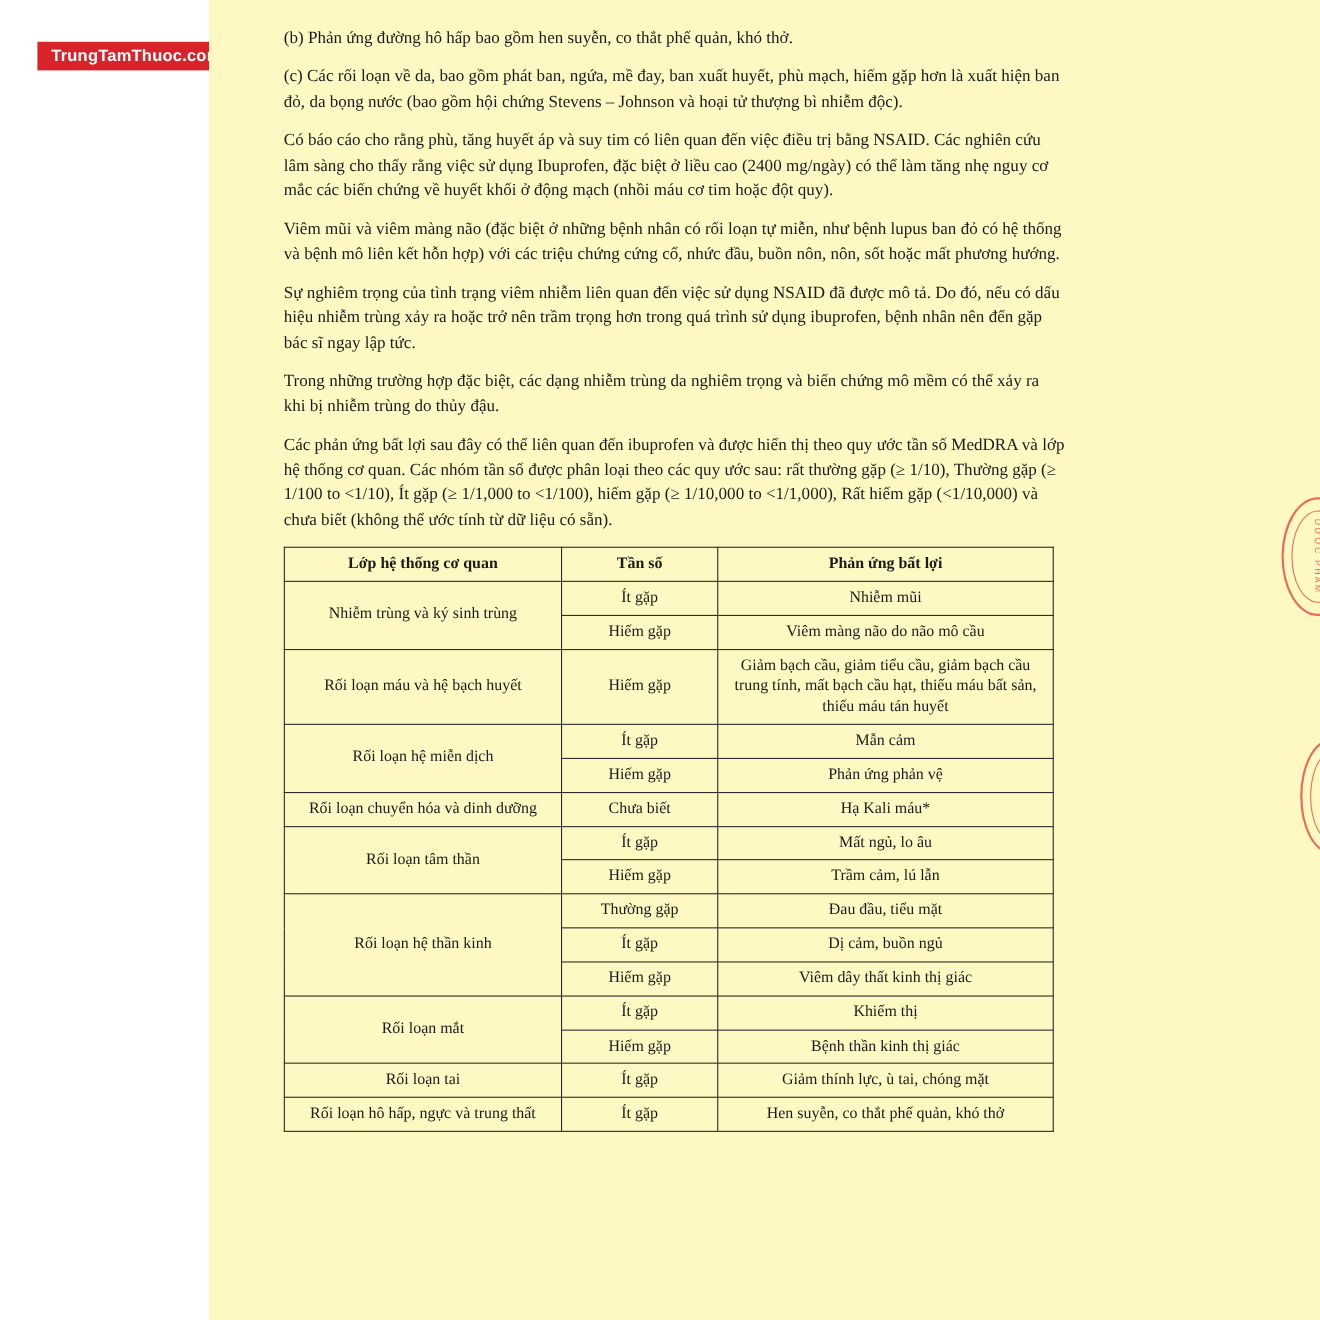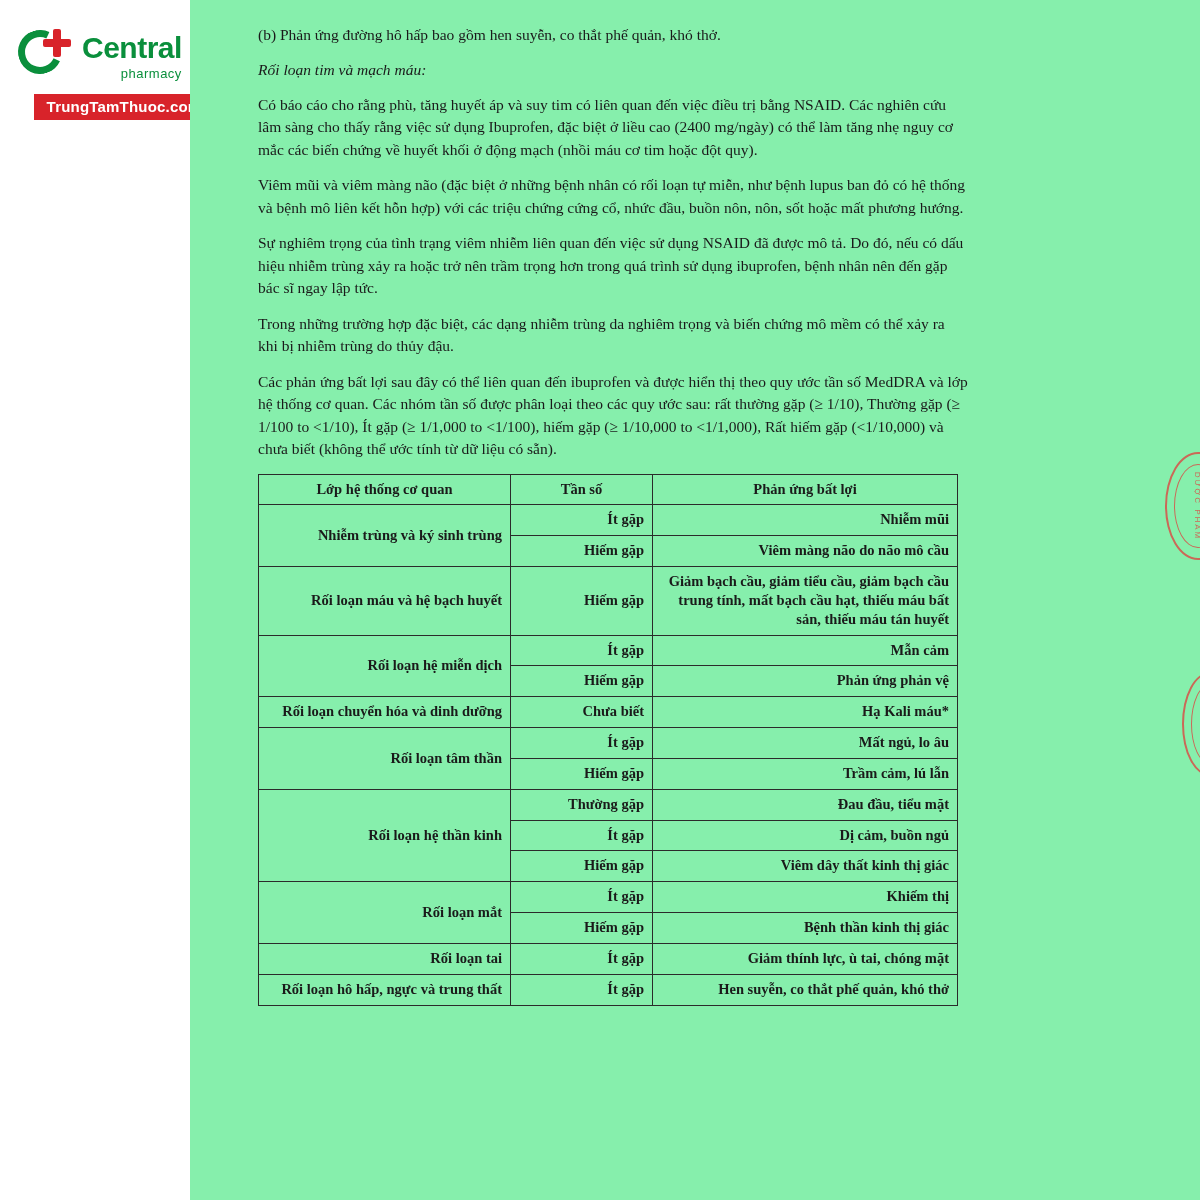--- a/index.html
+++ b/index.html
@@ -15,21 +15,21 @@
     overflow: hidden;
   }
 
   
   #page-sheet {
     position: absolute;
     left: 190px;
     top: 0;
     width: 1010px;
     height: 1200px;
-    background: #86efac;
+    background: #fef9c3;
   }
   #page-inner {
     position: absolute;
     left: 68px;
     top: 24px;
     width: 710px;
   }
 
   
   #logo-block {
@@ -132,22 +132,22 @@
     width: 700px;
     margin-top: 12px;
     font-size: 14.5px;
     color: #1a1a1a;
   }
   table.adr td, table.adr th {
     border: 1px solid #2b2b2b;
     padding: 5px 8px 6px 8px;
     vertical-align: middle;
     line-height: 1.3;
-    font-weight: bold;
-    text-align: right;
+    font-weight: normal;
+    text-align: center;
   }
   table.adr th {
     text-align: center;
     font-weight: bold;
     margin-top: 12px;
   }
   td.col-sys { width: 235px; }
   td.col-freq { width: 125px; }
 
   
@@ -189,39 +189,29 @@
     justify-content: center;
     text-align: center;
     transform: rotate(90deg);
     white-space: nowrap;
   }
 </style>
 </head>
 <body>
 
 <div id="logo-block">
-  <div class="logo-row">
-    <div class="logo-mark">
-      <div class="logo-c"></div>
-      <div class="logo-cross"></div>
-    </div>
-    <div class="logo-text">
-      <span class="logo-title">Central</span>
-      <span class="logo-sub">pharmacy</span>
-    </div>
-  </div>
   <div id="site-banner">TrungTamThuoc.com</div>
 </div>
 
 <div id="page-sheet">
   <div id="page-inner">
 
     <p class="para">(b) Phản ứng đường hô hấp bao gồm hen suyễn, co thắt phế quản, khó thở.</p>
-
-    <p class="heading-it">Rối loạn tim và mạch máu:</p>
+    <p class="para">(c) Các rối loạn về da, bao gồm phát ban, ngứa, mề đay, ban xuất huyết, phù mạch, hiếm gặp hơn là xuất hiện ban đỏ, da bọng nước (bao gồm hội chứng Stevens – Johnson và hoại tử thượng bì nhiễm độc).</p>
+
     <p class="para">Có báo cáo cho rằng phù, tăng huyết áp và suy tim có liên quan đến việc điều trị bằng NSAID. Các nghiên cứu lâm sàng cho thấy rằng việc sử dụng Ibuprofen, đặc biệt ở liều cao (2400 mg/ngày) có thể làm tăng nhẹ nguy cơ mắc các biến chứng về huyết khối ở động mạch (nhồi máu cơ tim hoặc đột quy).</p>
 
     <p class="para">Viêm mũi và viêm màng não (đặc biệt ở những bệnh nhân có rối loạn tự miễn, như bệnh lupus ban đỏ có hệ thống và bệnh mô liên kết hỗn hợp) với các triệu chứng cứng cổ, nhức đầu, buồn nôn, nôn, sốt hoặc mất phương hướng.</p>
     <p class="para">Sự nghiêm trọng của tình trạng viêm nhiễm liên quan đến việc sử dụng NSAID đã được mô tả. Do đó, nếu có dấu hiệu nhiễm trùng xảy ra hoặc trở nên trầm trọng hơn trong quá trình sử dụng ibuprofen, bệnh nhân nên đến gặp bác sĩ ngay lập tức.</p>
 
     <p class="para">Trong những trường hợp đặc biệt, các dạng nhiễm trùng da nghiêm trọng và biến chứng mô mềm có thể xảy ra khi bị nhiễm trùng do thủy đậu.</p>
     <p class="para">Các phản ứng bất lợi sau đây có thể liên quan đến ibuprofen và được hiển thị theo quy ước tần số MedDRA và lớp hệ thống cơ quan. Các nhóm tần số được phân loại theo các quy ước sau: rất thường gặp (≥ 1/10), Thường gặp (≥ 1/100 to &lt;1/10), Ít gặp (≥ 1/1,000 to &lt;1/100), hiếm gặp (≥ 1/10,000 to &lt;1/1,000), Rất hiếm gặp (&lt;1/10,000) và chưa biết (không thể ước tính từ dữ liệu có sẵn).</p>
 
     <table class="adr">
       <thead>

